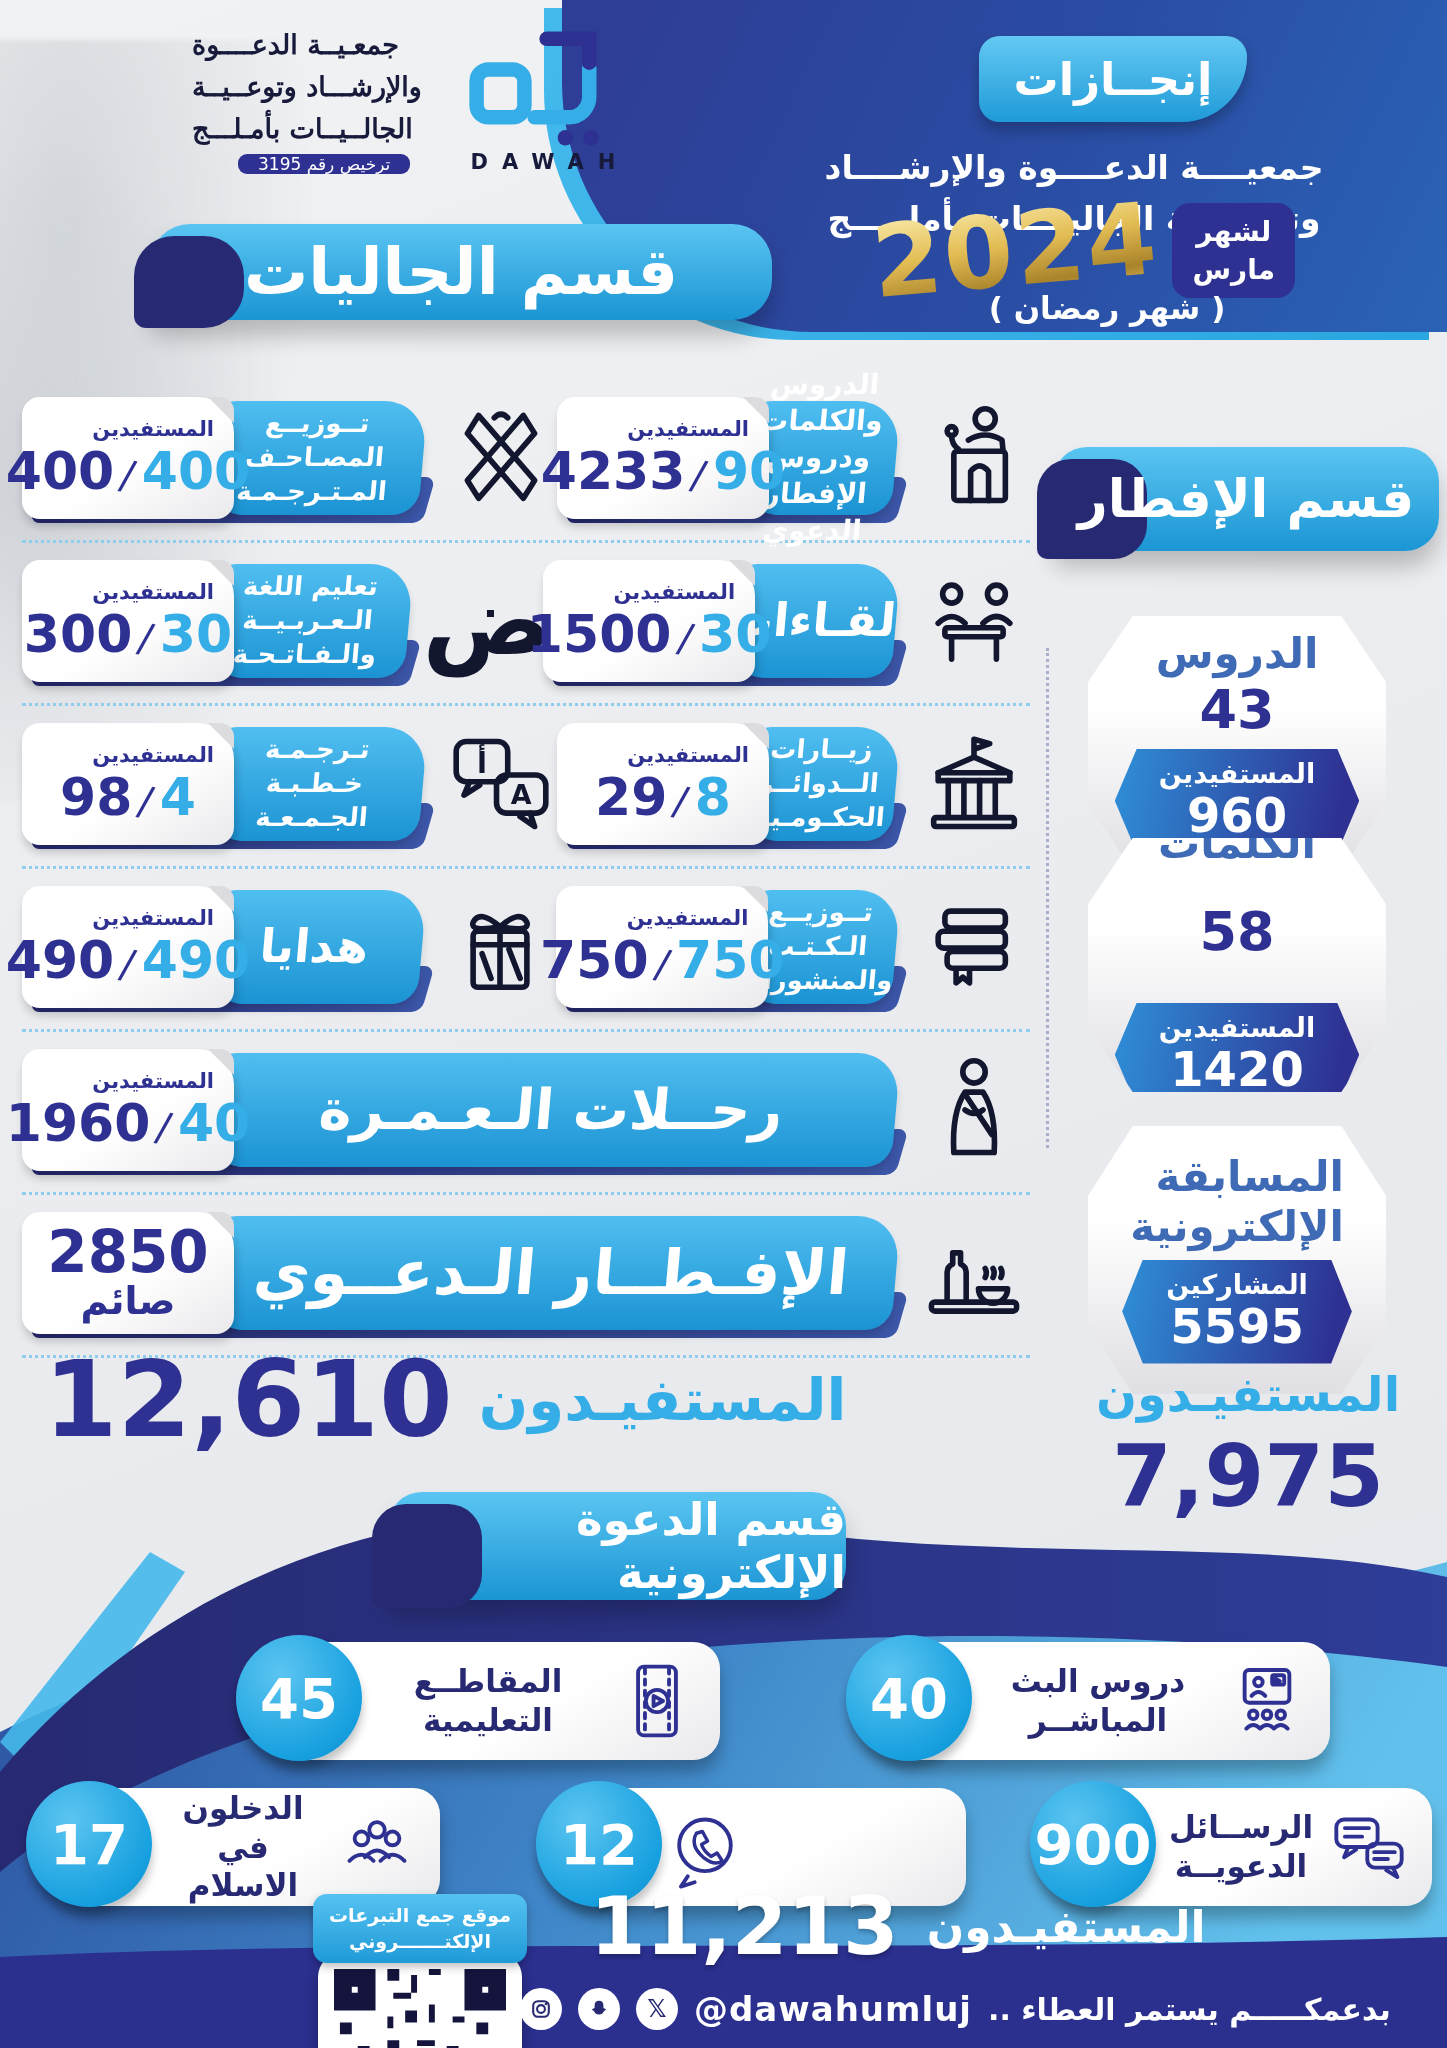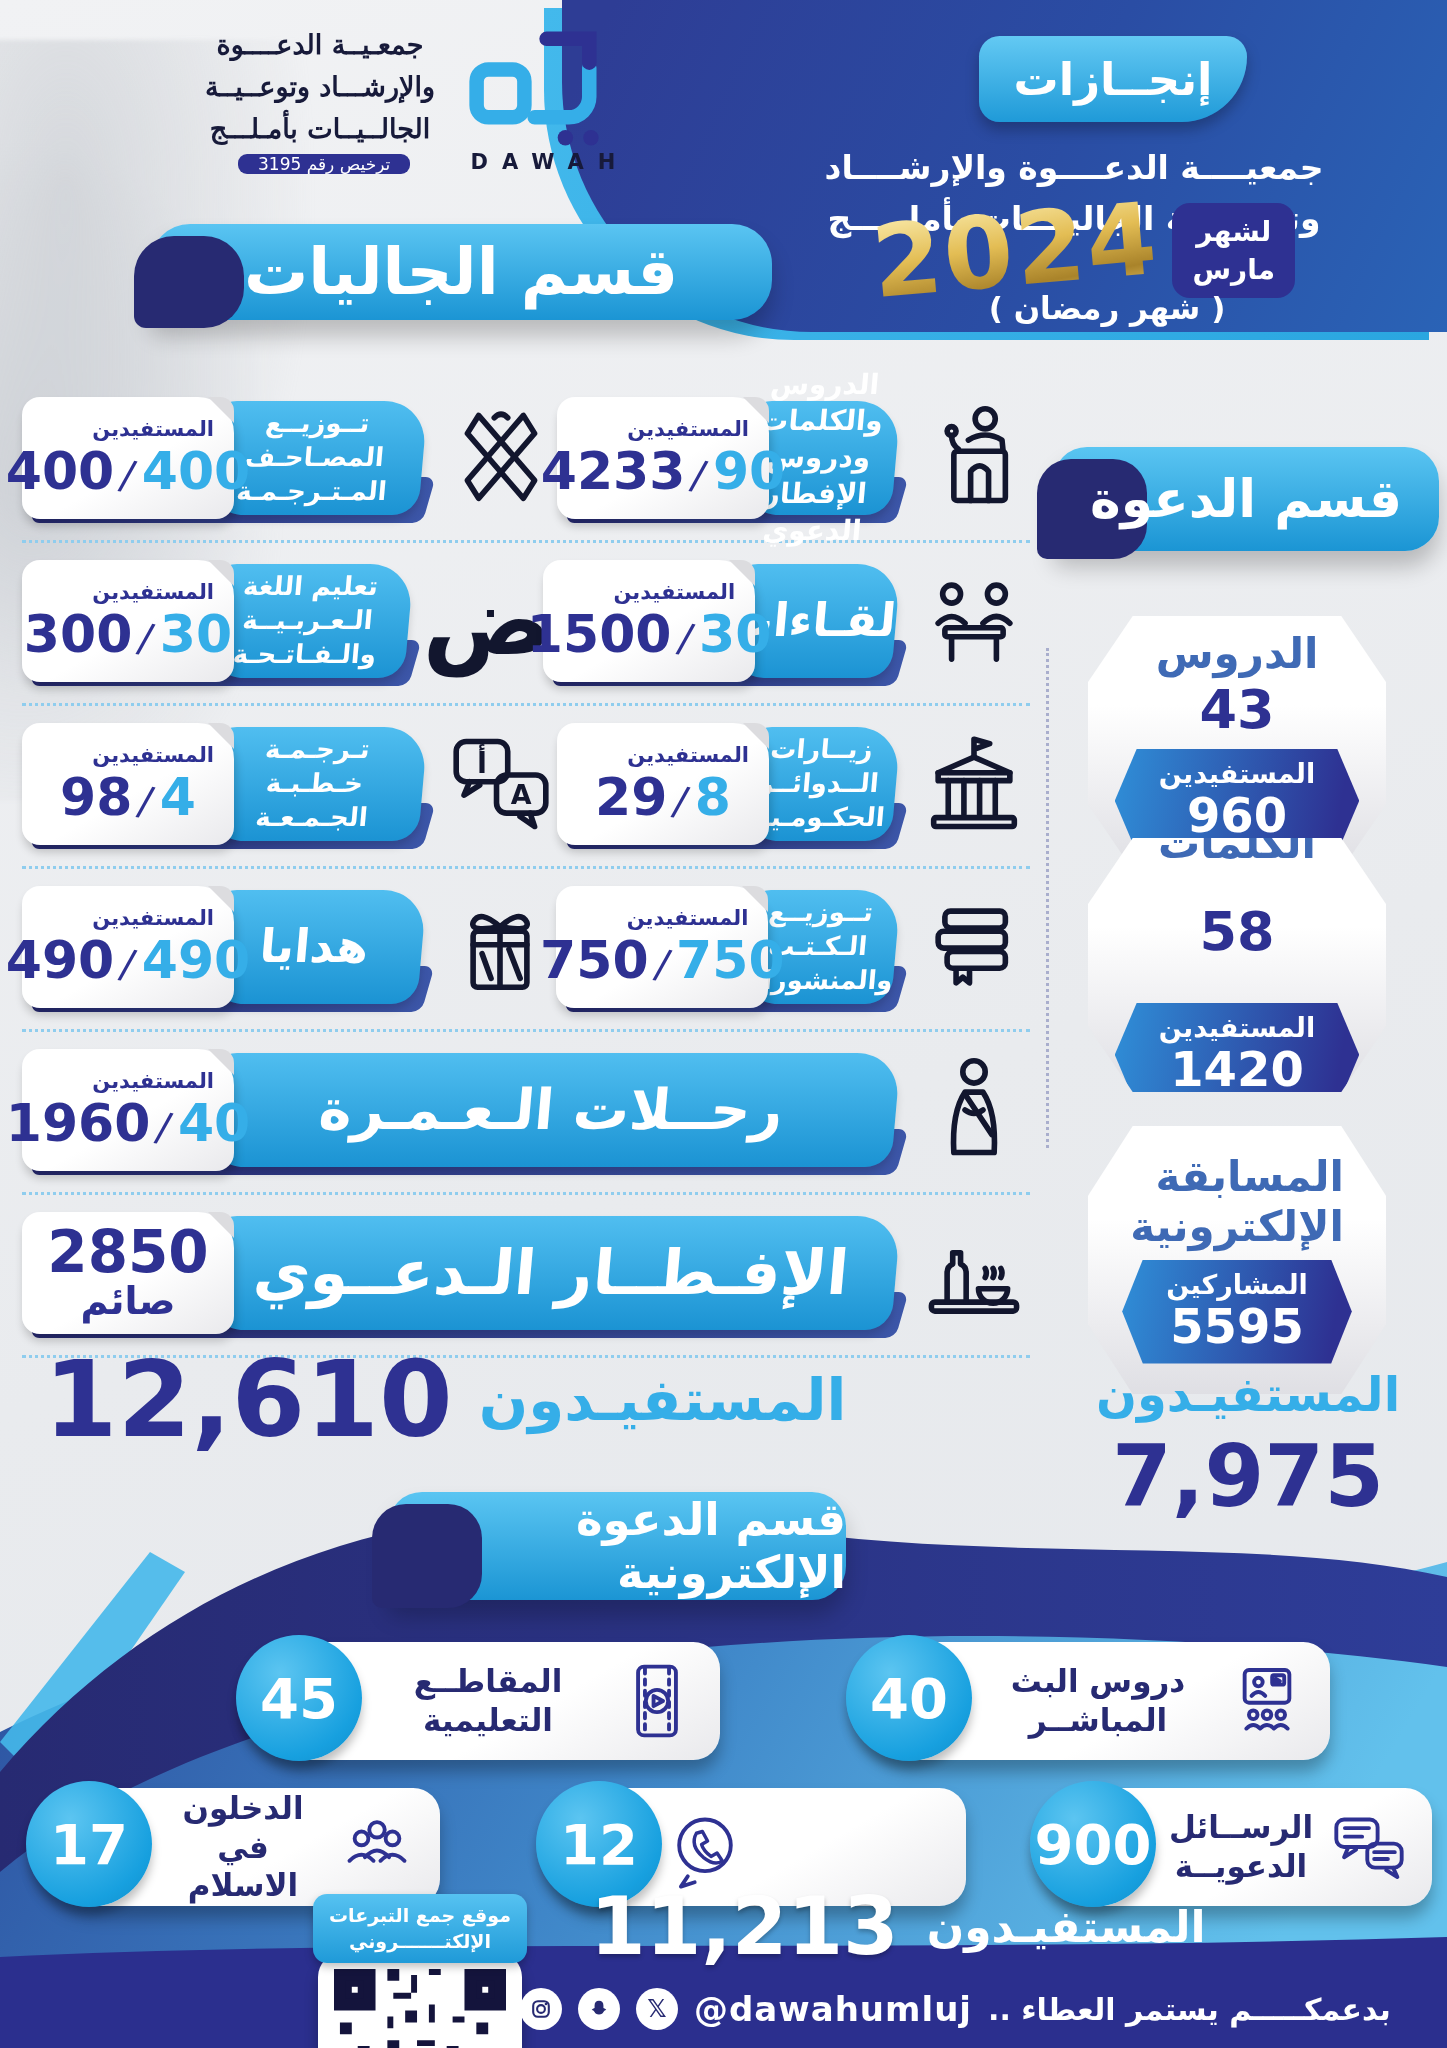--- a/index.html
+++ b/index.html
@@ -23,21 +23,21 @@
   .gold-year{font-size:100px;font-weight:bold;letter-spacing:2px;transform:rotate(-5deg);
     background:linear-gradient(175deg,#f9e9a8 10%,#e3bd54 45%,#a9832a 75%,#e7c565 95%);
     -webkit-background-clip:text;background-clip:text;color:transparent;
     text-shadow:0 3px 2px rgba(0,0,0,.0);}
   .month-badge{background:#2e3192;color:#fff;border-radius:18px;padding:10px 20px;font-size:28px;font-weight:bold;
     text-align:center;white-space:pre-line;line-height:1.35;direction:rtl;}
   .ramadan-note{position:absolute;top:290px;right:150px;width:380px;z-index:2;text-align:center;color:#fff;
     font-size:31px;font-weight:bold;direction:rtl;}
   
   .brand-name{position:absolute;top:24px;left:192px;width:256px;z-index:2;color:#171a3a;
-    font-family:"DejaVu Serif","Liberation Serif",serif;font-size:27px;font-weight:bold;text-align:center;
+    font-family:"DejaVu Serif","Liberation Serif",serif;font-size:27px;font-weight:bold;text-align:left;
     line-height:1.55;white-space:pre-line;direction:rtl;}
   .license-pill{position:absolute;top:154px;left:238px;z-index:2;background:#2e3192;color:#fff;font-size:17px;
     padding:0 20px;border-radius:9px;direction:rtl;}
   .logo-box{position:absolute;top:20px;left:452px;width:196px;height:128px;z-index:2;}
   .logo-word{position:absolute;top:150px;left:452px;width:196px;z-index:2;text-align:center;color:#171a3a;
     font-size:21px;letter-spacing:9px;font-weight:bold;}
   
   .sec-banner{position:absolute;background:linear-gradient(180deg,#5ac5f2 0%,#1b95d4 100%);
     display:flex;align-items:center;justify-content:center;color:#fff;font-weight:bold;direction:rtl;
     box-shadow:0 16px 22px rgba(0,0,0,.22);z-index:2;}
@@ -379,21 +379,21 @@
         </div>
       </div>
     </div>
   </div>
 
   <div class="communities-total">
     <div class="total-label">المستفيـدون</div>
     <div class="total-value">12,610</div>
   </div>
 
-  <div class="sec-banner dawah-banner">قسم الدعوة</div>
+  <div class="sec-banner dawah-banner">قسم الإفطار</div>
   <div class="vsep"></div>
 
   <div class="hex-card" style="top:616px;height:218px;">
     <div class="hex-title">الدروس</div>
     <div class="hex-count">43</div>
     <div class="hex-pill">
       <span class="pl">المستفيدين</span>
       <span class="pv">960</span>
     </div>
   </div>

